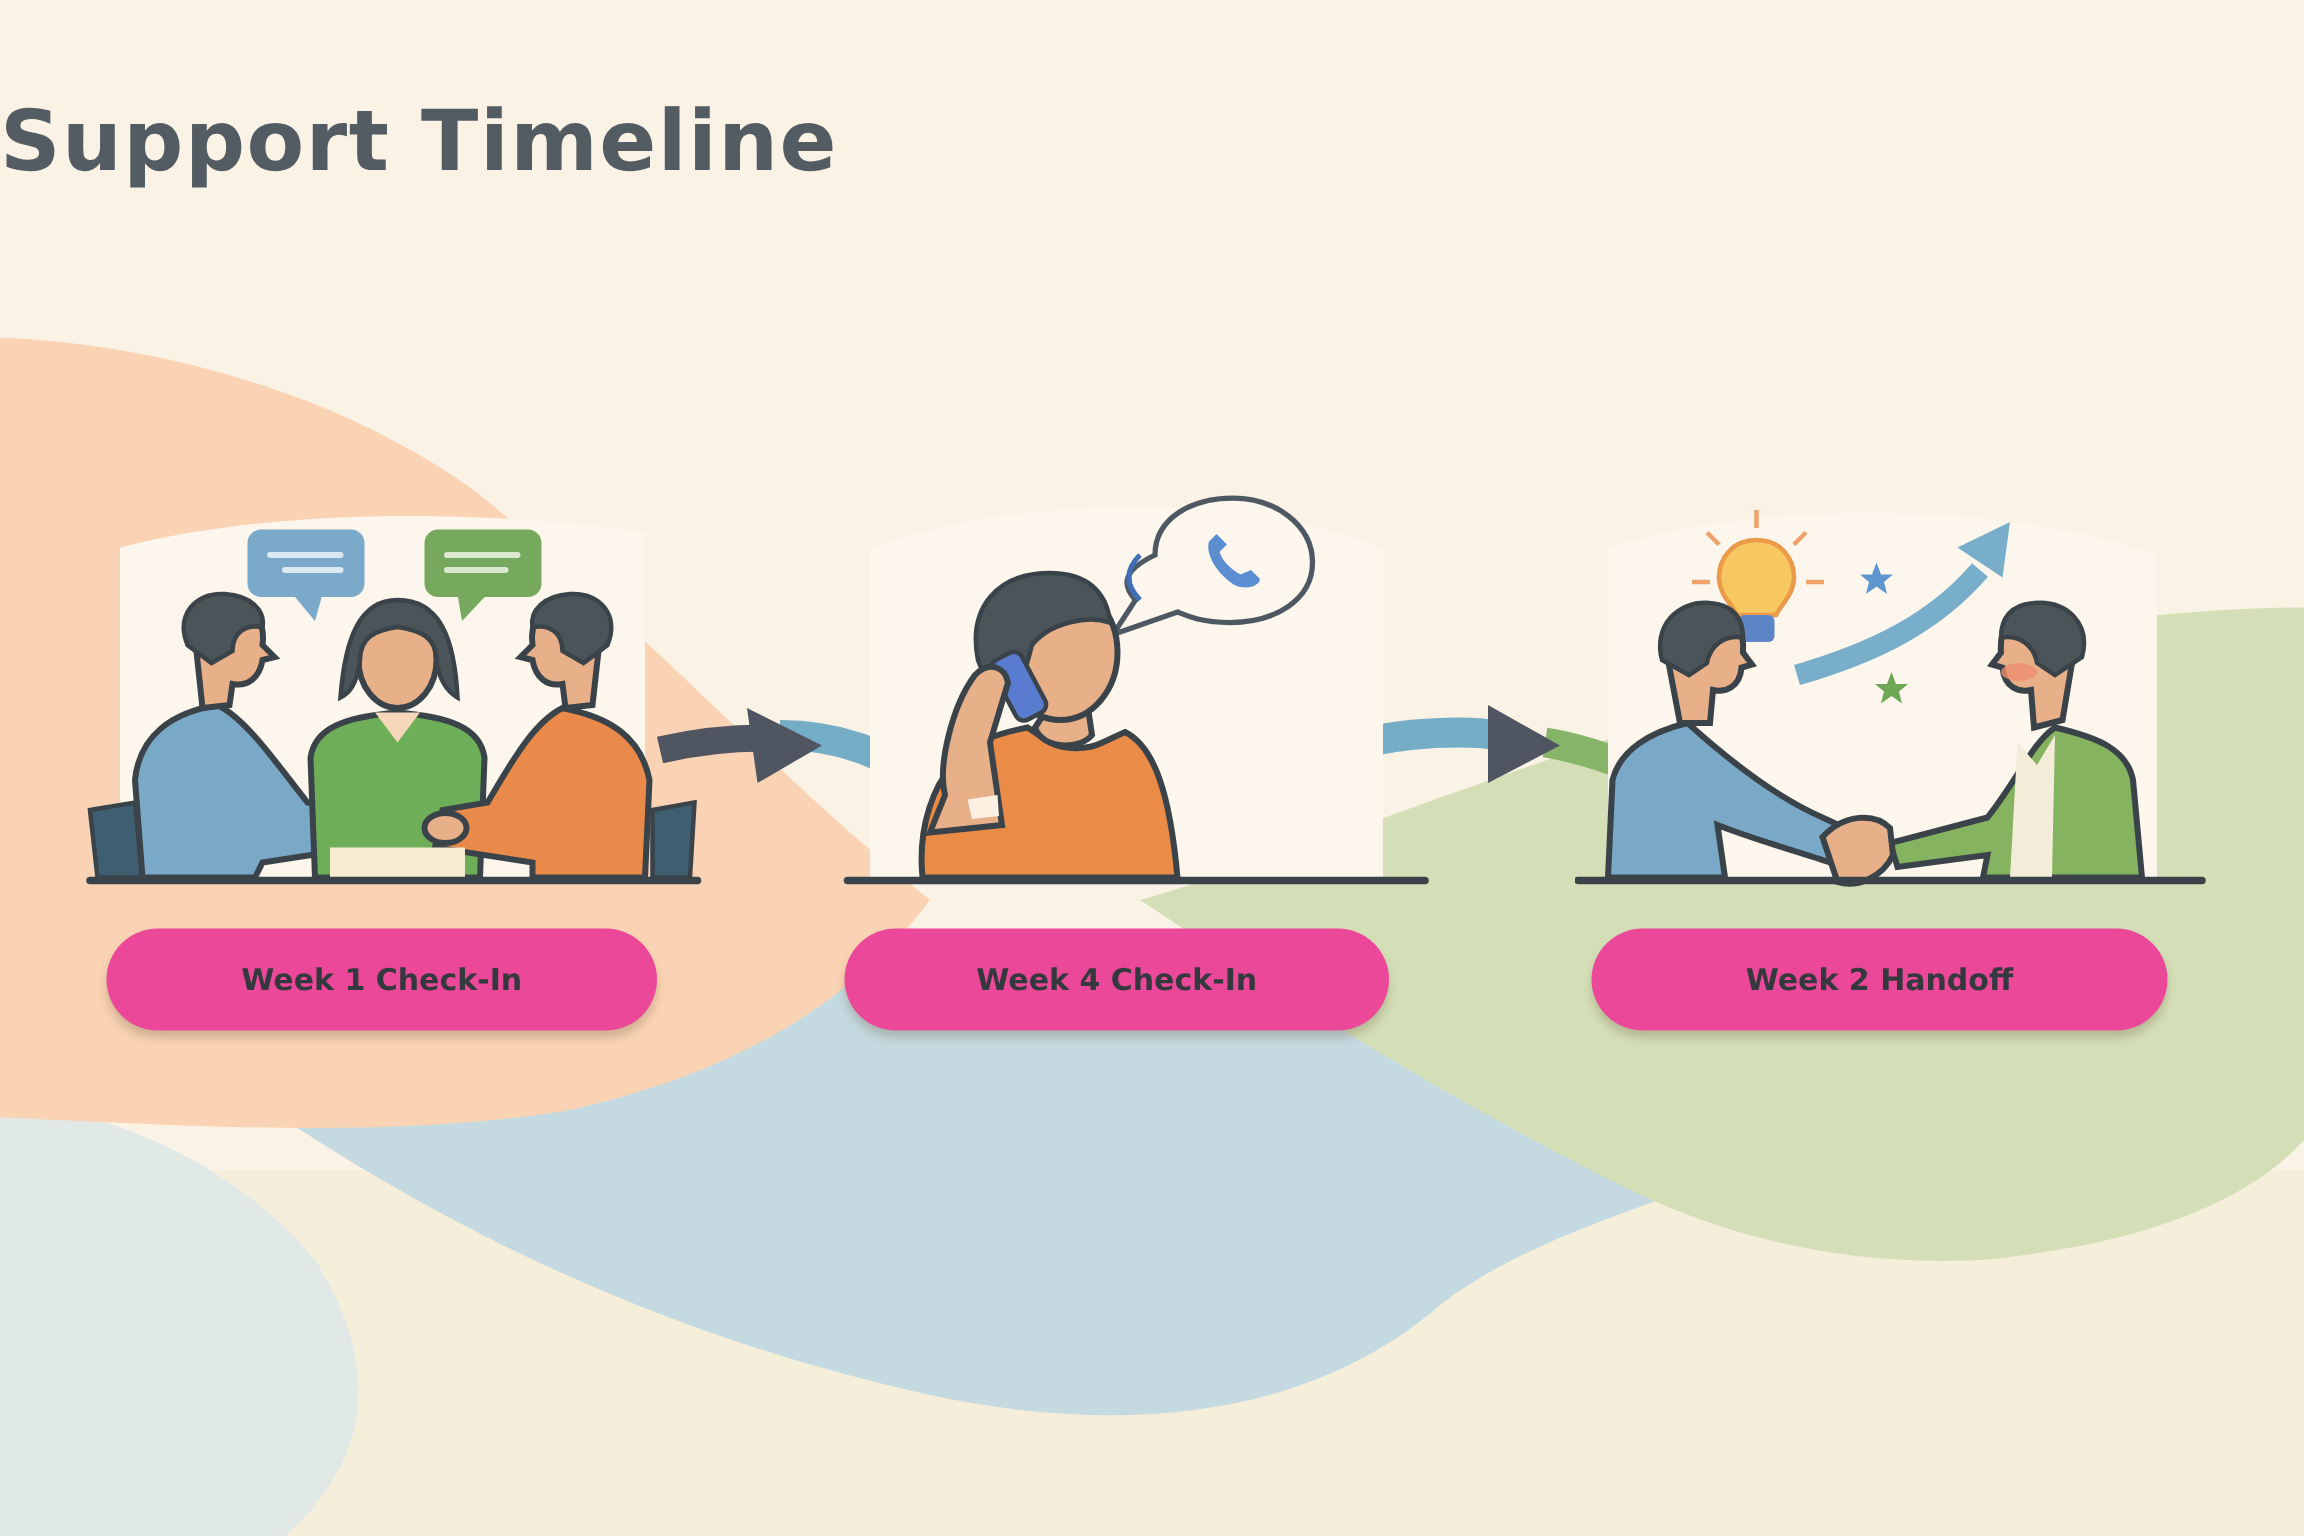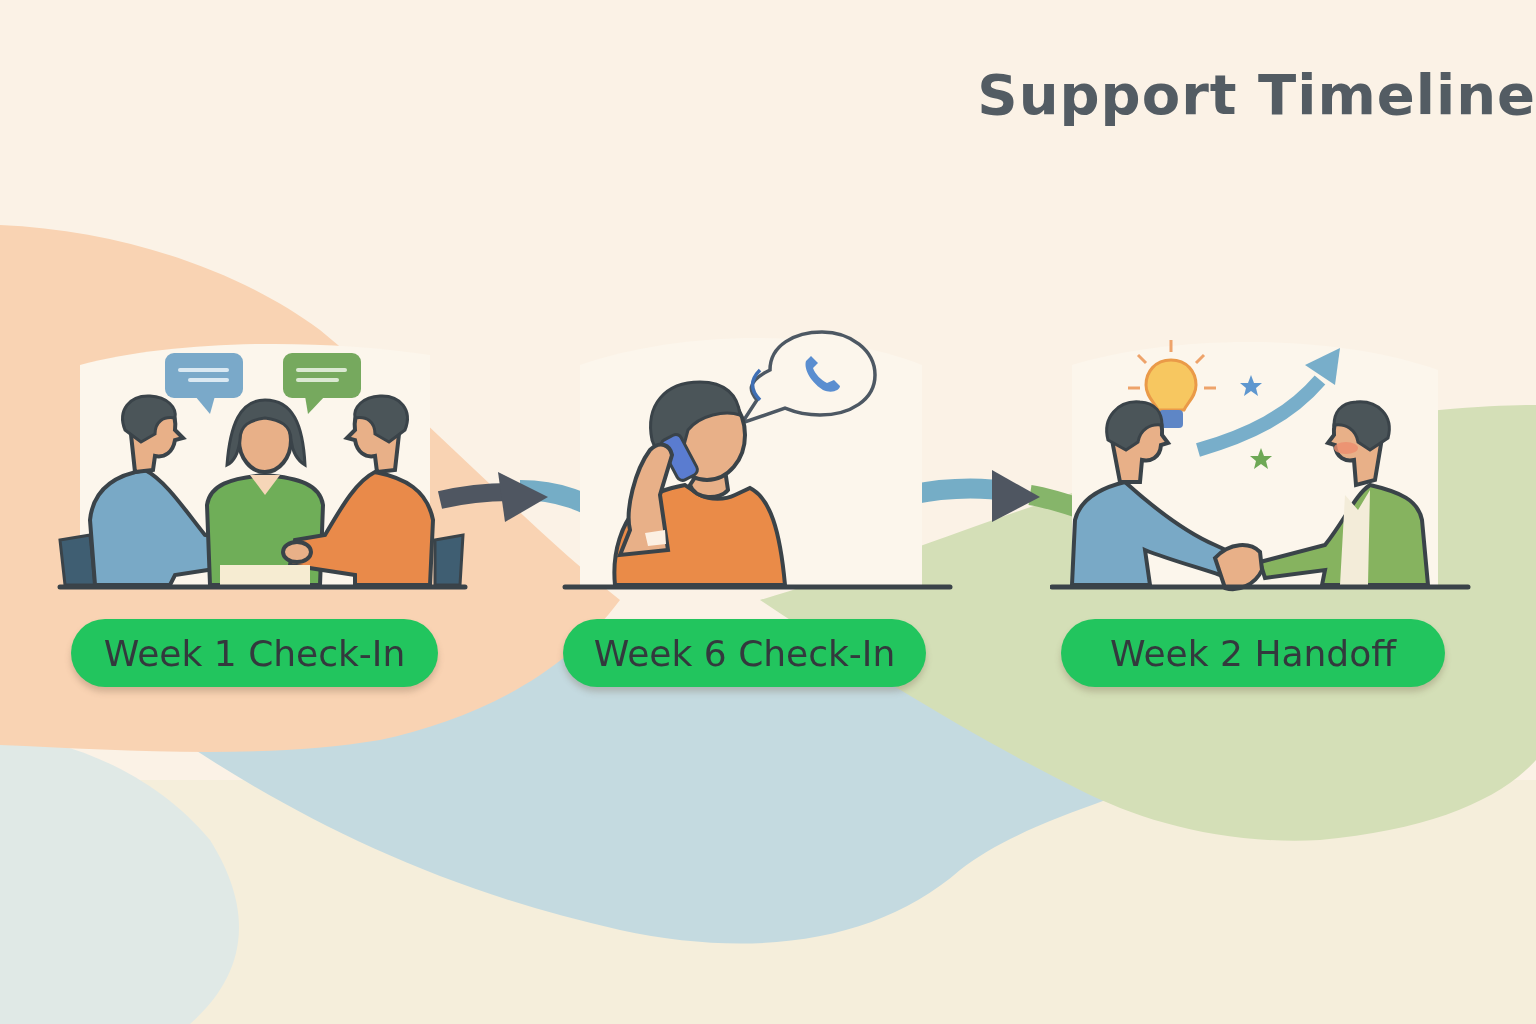--- a/index.html
+++ b/index.html
@@ -1,21 +1,21 @@
 <!DOCTYPE html>
 <html><head>
 <meta charset="utf-8">
 <style>
   html, body { margin:0; padding:0; }
   body { width:1536px; height:1024px; overflow:hidden; background:#fbf2e6; font-family:"DejaVu Sans", sans-serif; position:relative; }
   .bg { position:absolute; left:0; top:0; width:1536px; height:1024px; }
-  .title { position:absolute; left:0; width:1536px; top:62px; text-align:right; font-size:56px; font-weight:bold; color:#535c63; letter-spacing:1px; font-family:"DejaVu Sans", sans-serif; }
+  .title { position:absolute; left:0; width:1536px; top:62px; text-align:left; font-size:56px; font-weight:bold; color:#535c63; letter-spacing:1px; font-family:"DejaVu Sans", sans-serif; }
   .panel { position:absolute; }
   .panel svg { position:absolute; left:0; top:0; }
-  .pill { position:absolute; height:68px; border-radius:34px; background:#22c55e; box-shadow:0 5px 6px rgba(110,90,70,0.28); display:flex; align-items:center; justify-content:center; font-size:36px; color:#33393d; font-family:"DejaVu Sans", sans-serif; }
+  .pill { position:absolute; height:68px; border-radius:34px; background:#ec4899; box-shadow:0 5px 6px rgba(110,90,70,0.28); display:flex; align-items:center; justify-content:center; font-size:20px; color:#33393d; font-family:"DejaVu Sans", sans-serif;font-weight:bold; }
   .connector { position:absolute; left:0; top:0; }
 </style>
 </head>
 <body>
 
 <svg class="bg" viewBox="0 0 1536 1024">
   <rect width="1536" height="1024" fill="#fbf2e6"></rect>
   <path d="M0 780 L1536 780 L1536 1024 L0 1024 Z" fill="#f5eedb"></path>
   <path d="M0 720 L0 1024 L110 1024 C150 960 170 900 180 840 C130 800 60 760 0 720 Z" fill="#dfe8e6"></path>
   <path d="M0 700 C200 680 400 660 600 640 C800 620 1100 620 1300 700 C1200 790 1050 800 960 870 C880 940 760 960 620 930 C440 890 300 820 180 740 C120 720 60 715 0 715 Z" fill="#c4dae0"></path>
@@ -136,14 +136,14 @@
       <path d="M332 108 C336 88 325 78 305 78 C288 78 283 92 284 105 L278 113 L285 115 C286 128 296 132 304 130 L306 155 L325 150 Z" fill="#e8b088" stroke="#3a4349" stroke-width="4"></path>
       <ellipse cx="296" cy="118" rx="12" ry="6" fill="#ec8d6e" opacity="0.8"></ellipse>
       <path d="M338 108 C344 86 328 70 306 72 C290 73 284 83 284 95 C296 93 306 100 308 112 L320 120 Z" fill="#4b5559" stroke="#3a4349" stroke-width="3"></path>
       <path d="M165 228 C180 212 200 212 210 222 L212 240 C205 255 188 262 175 258 Z" fill="#e8b088" stroke="#3a4349" stroke-width="4"></path>
     </g>
     <line x1="2" y1="257" x2="418" y2="257" stroke="#3a4349" stroke-width="5" stroke-linecap="round"></line>
   </svg>
 </div>
 
 <div class="pill" style="left:71px;top:619px;width:367px;">Week 1 Check-In</div>
-<div class="pill" style="left:563px;top:619px;width:363px;">Week 6 Check-In</div>
+<div class="pill" style="left:563px;top:619px;width:363px;">Week 4 Check-In</div>
 <div class="pill" style="left:1061px;top:619px;width:384px;">Week 2 Handoff</div>
 
 </body></html>

